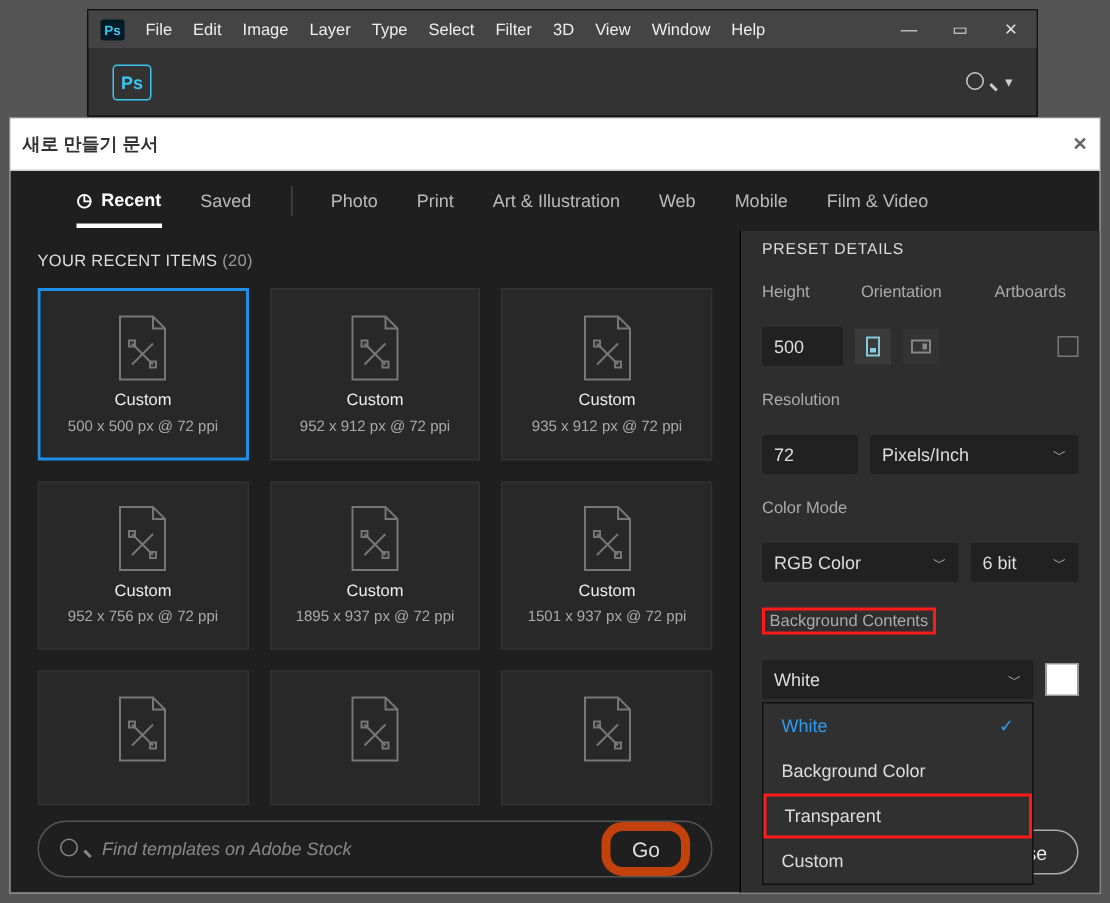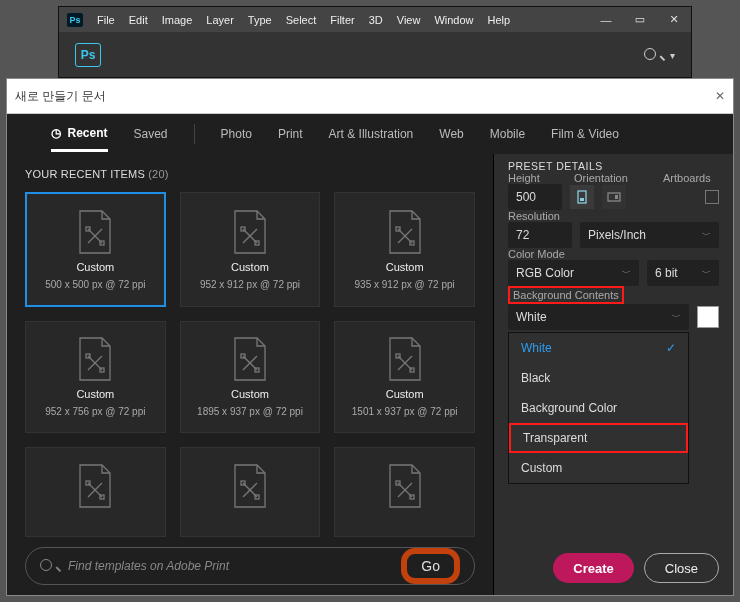--- a/index.html
+++ b/index.html
@@ -10,42 +10,42 @@
   .menu-bar { display: flex; align-items: center; gap: 14px; height: 25px; padding: 0 8px; background: #444; font-size: 11px; color: #eee; }
   .ps-badge-sm { width: 16px; height: 14px; background: #001a26; color: #3cc6ef; font-size: 9px; font-weight: bold; display: inline-flex; align-items: center; justify-content: center; border-radius: 2px; }
   .titlebar-btns { position: absolute; right: 0; top: 0; display: flex; }
   .titlebar-btns span { width: 34px; height: 25px; display: flex; align-items: center; justify-content: center; color: #ddd; font-size: 11px; }
   .second-bar { display: flex; align-items: center; justify-content: space-between; height: 46px; padding: 0 16px; }
   .ps-badge-lg { width: 26px; height: 24px; border: 1px solid #3cc6ef; color: #3cc6ef; font-size: 12px; font-weight: bold; display: flex; align-items: center; justify-content: center; border-radius: 3px; }
   .search-tri { display: flex; align-items: center; gap: 8px; color: #ccc; font-size: 14px; }
 
   
   .dialog { position: absolute; top: 78px; left: 6px; right: 6px; bottom: 6px; background: #fff; border: 1px solid #888; display: flex; flex-direction: column; }
-  .dlg-title { height: 26px; display: flex; align-items: center; justify-content: space-between; padding: 17px 8px; font-size: 12px; color: #333; background: #fff; border-bottom: 1px solid #ccc; }
+  .dlg-title { height: 26px; display: flex; align-items: center; justify-content: space-between; padding: 17px 8px; font-size: 12px; color: #333; background: #fff; border-bottom: 1px solid #ccc; font-weight: bold; }
   .dlg-body { flex: 1; background: #1f1f1f; display: flex; flex-direction: column; min-height: 0; }
 
   .tabs { height: 40px; display: flex; align-items: center; gap: 26px; padding: 0 44px; color: #bbb; font-size: 12px; }
   .tab { display: flex; align-items: center; gap: 6px; padding: 9px 0; cursor: pointer; }
   .tab.sel { color: #fff; border-bottom: 3px solid #fff; font-weight: 600; }
   .tab-sep { width: 1px; height: 20px; background: #444; }
 
   .content { flex: 1; display: flex; min-height: 0; }
 
   .left { flex: 1; padding: 14px 18px 10px 18px; display: flex; flex-direction: column; min-width: 0; }
   .left-head { font-size: 11px; color: #ddd; letter-spacing: .2px; margin-bottom: 12px; }
   .cnt { color: #999; }
   .grid { flex: 1; display: grid; grid-template-columns: repeat(3,1fr); gap: 14px; overflow: hidden; margin-bottom: 10px; }
   .card { background: #282828; border: 1px solid #333; display: flex; flex-direction: column; align-items: center; justify-content: center; gap: 6px; font-size: 10px; color: #aaa; padding: 12px 0; }
   .card.sel { border: 2px solid #1f8fe6; }
   .doc-icn { width: 38px; height: 46px; position: relative; }
   .card .ttl { color: #eee; font-size: 11px; }
   .search-bar { height: 38px; border: 1px solid #555; border-radius: 19px; display: flex; align-items: center; padding: 0 14px; gap: 10px; color: #888; font-size: 12px; font-style: italic; }
   .search-bar .go { margin-left: auto; border: 6px solid #c2410c; border-radius: 14px; padding: 4px 14px; font-style: normal; color: #ddd; font-size: 14px; }
 
-  .right { width: 240px; border-left: 1px solid #000; background: #2e2e2e; padding: 6px 14px 12px 14px; font-size: 11px; color: #ccc; display: flex; flex-direction: column; gap: 0; overflow: hidden; }
+  .right { width: 240px; border-left: 1px solid #000; background: #2e2e2e; padding: 6px 14px 12px 14px; font-size: 11px; color: #ccc; display: flex; flex-direction: column; gap: 17px; overflow: hidden; }
   .sec-title { font-size: 10.5px; letter-spacing: .5px; color: #ddd; }
   .lbl { color: #aaa; font-size: 11px; }
   .row { display: flex; align-items: center; gap: 8px; }
   .grow { flex: 1; }
   .fld { background: #212121; height: 26px; display: flex; align-items: center; padding: 0 8px; border-radius: 2px; color: #ddd; font-size: 12px; justify-content: space-between; }
   .fld.mini { width: 54px; }
   .chev { color: #bbb; font-size: 9px; }
   .orient-btn { width: 24px; height: 24px; background: #3a3a3a; display: flex; align-items: center; justify-content: center; color: #8cd; }
   .orient-btn.off { color: #888; background: #333; }
   .checkbox { width: 14px; height: 14px; border: 1px solid #777; }
@@ -261,21 +261,21 @@
    <rect x="10" y="18" width="4" height="4"></rect>
    <rect x="24" y="32" width="4" height="4"></rect>
  </g>
 </svg></div>
     <div class="ttl"></div>
     <div></div>
             </div>
           </div>
         <div class="search-bar">
           <span class="icon-search"></span>
-          <span>Find templates on Adobe Print</span>
+          <span>Find templates on Adobe Stock</span>
           <span class="go">Go</span>
         </div>
       </div>
 
       <div class="right">
         <div class="sec-title">PRESET DETAILS</div>
 
         <div class="row">
           <div style="width:58px">
               <div class="lbl">Height</div>
@@ -334,23 +334,20 @@
           <span class="mark"><span class="lbl">Background Contents</span></span>
         </div>
         <div class="row">
           <div class="fld grow dd" id="bg-select">
             <span>White</span>
             <span class="chev">﹀</span>
             <div class="dd-menu" id="bg-menu">
                 <div class="dd-item sel">
                   <span>White</span>
                   <span style="color:#2f9bf0">✓</span>
-                </div>
-                <div class="dd-item">
-                  <span>Black</span>
                 </div>
                 <div class="dd-item">
                   <span>Background Color</span>
                 </div>
                 <div class="dd-item hl">
                   <span>Transparent</span>
                 </div>
                 <div class="dd-item">
                   <span>Custom</span>
                 </div>

